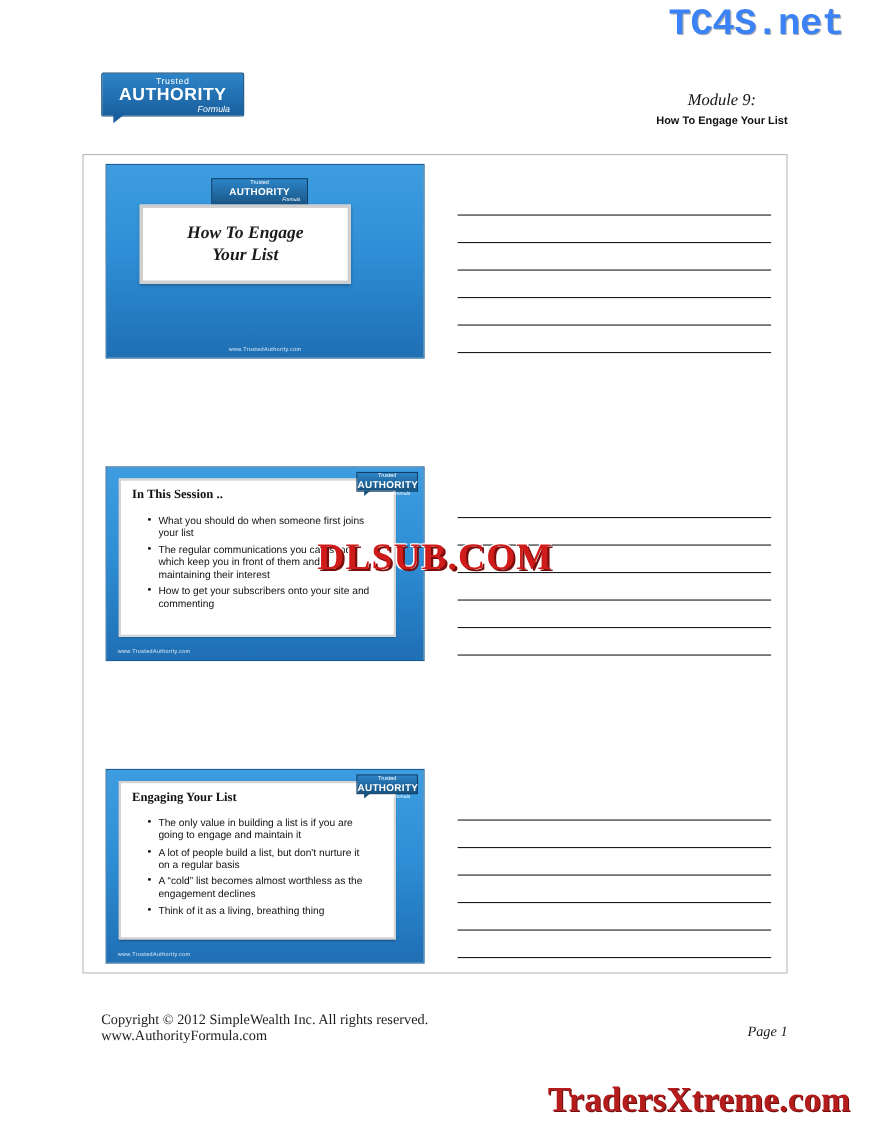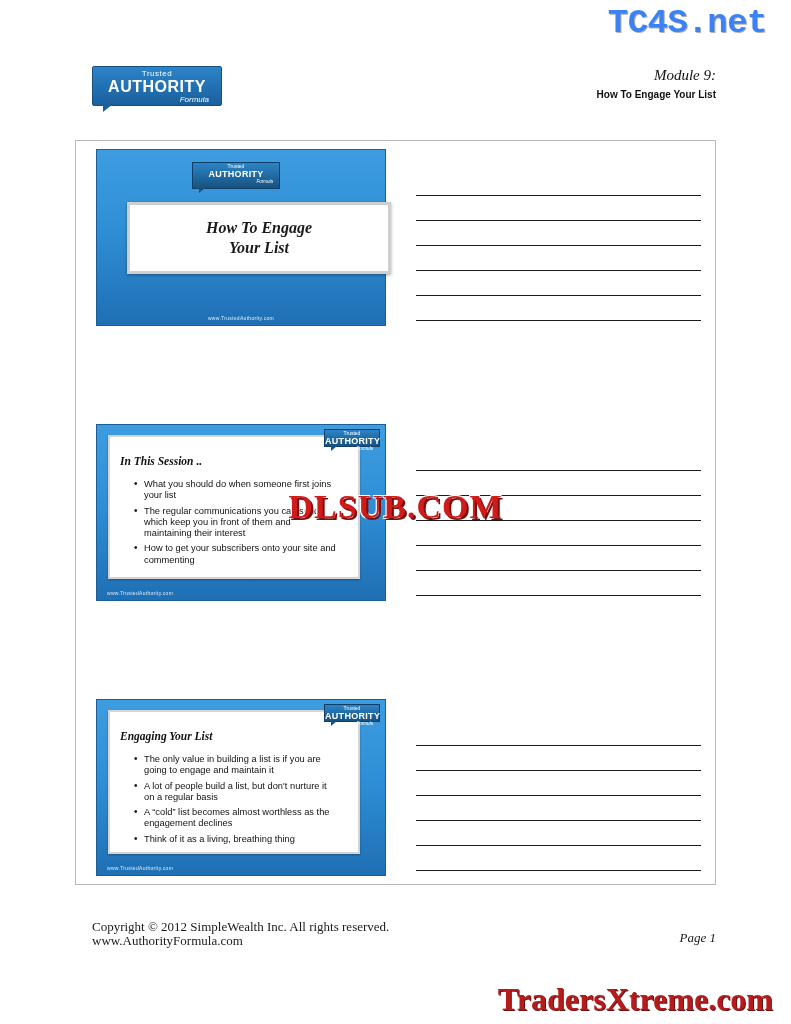--- a/index.html
+++ b/index.html
@@ -82,22 +82,22 @@
     left: 10px;
     bottom: -7px;
     width: 0;
     height: 0;
     border-left: 10px solid #1a5f9e;
     border-bottom: 8px solid transparent;
   }
   .header-right {
     position: absolute;
     right: 75px;
-    top: 4px;
-    text-align: right;
+    top: 20px;
+    text-align: center;
     color: #111;
   }
   .header-module {
     font-family: "Liberation Serif", serif;
     font-style: italic;
     font-size: 15px;
     line-height: 19px;
   }
   .header-title {
     font-size: 10px;
@@ -176,22 +176,22 @@
     border-left: 6px solid #17527f; border-bottom: 5px solid transparent;
   }
 
   
   .title-logo {
     left: 95px; top: 12px; width: 88px; height: 27px;
   }
   .title-card {
     position: absolute;
     left: 30px;
-    top: 52px;
-    width: 264px;
+    top: 36px;
+    width: 192px;
     height: 72px;
     background: #ffffff;
     border: 3px solid #cfcfcf;
     box-shadow: 0 1px 3px rgba(0,0,0,0.35);
     display: flex;
     align-items: center;
     justify-content: center;
     box-sizing: border-box;
   }
   .title-card-text {
@@ -212,26 +212,24 @@
     width: 252px;
     height: 144px;
     background: #ffffff;
     border: 2px solid #d4d4d4;
     box-shadow: 0 1px 2px rgba(0,0,0,0.3);
     box-sizing: border-box;
     padding: 7px 8px 4px 10px;
   }
   .content-heading {
     font-family: "Liberation Serif", serif;
-    font-style: italic;
     font-weight: bold;
     font-size: 11.5px;
     color: #111;
     margin-bottom: 5px;
-    margin-top: 11px;
   }
   .bullets {
     margin: 12px;
     padding: 0;
     list-style: none;
   }
   .bullets li {
     position: relative;
     padding-left: 12px;
     font-size: 9.3px;

